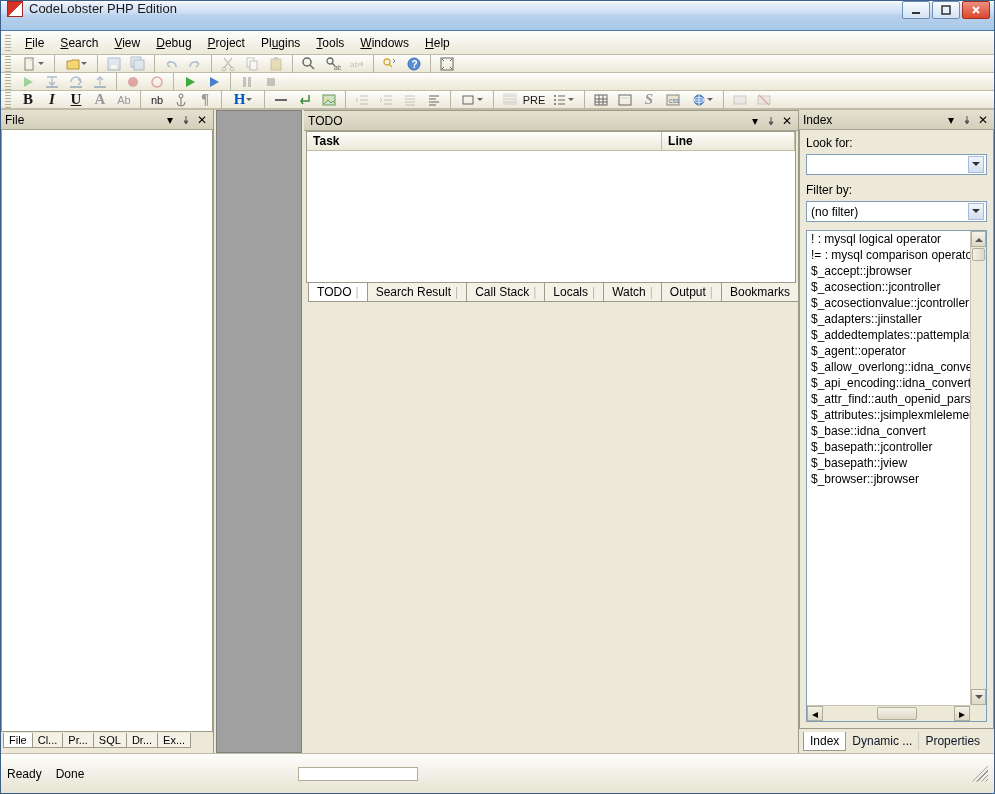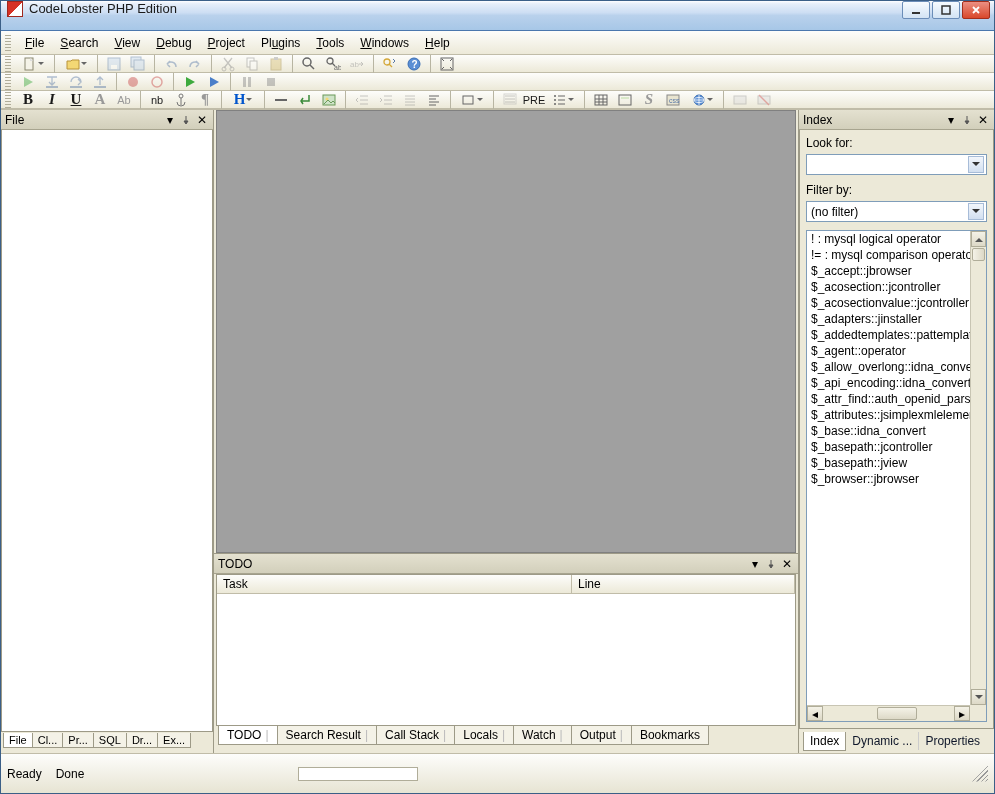--- a/index.html
+++ b/index.html
@@ -129,21 +129,21 @@
   margin-right: -1px;
   white-space: nowrap;
   overflow: hidden;
   max-width: 40px;
 }
 .btab.active { background: #fff; }
 
 .middle-col {
   flex: 1;
   display: flex;
-  flex-direction: column;
+  flex-direction: row;
   min-width: 0;
 }
 .editor-area {
   flex: 1;
   background: #a0a0a0;
   border: 1px solid #808080;
   margin: 0 2px 0 2px;
 }
 .bottom-panel {
   height: 200px;
@@ -155,20 +155,21 @@
   flex: 1;
   background: #fff;
   border: 1px solid #9d9a87;
   margin: 0 2px;
   display: flex;
   flex-direction: column;
 }
 .todo-head-row {
   display: flex;
   border-bottom: 1px solid #c0bca8;
+  font-weight: bold;
 }
 .todo-col-h {
   background: linear-gradient(to bottom, #fdfdfb, #ece9d8);
   border-right: 1px solid #c0bca8;
   padding: 2px 6px;
   font-size: 12px;
 }
 .todo-col-h.task { flex: 0 0 355px; }
 .todo-col-h.line { flex: 1; }
 .bottom-tabs {

